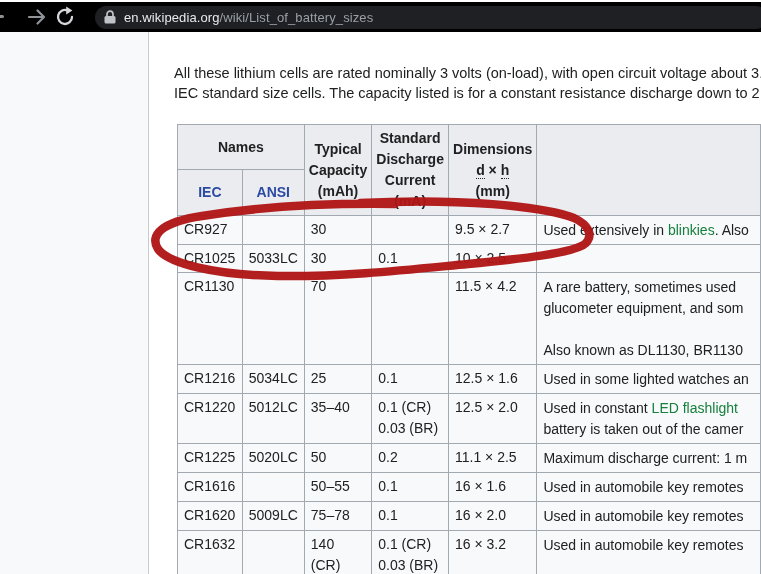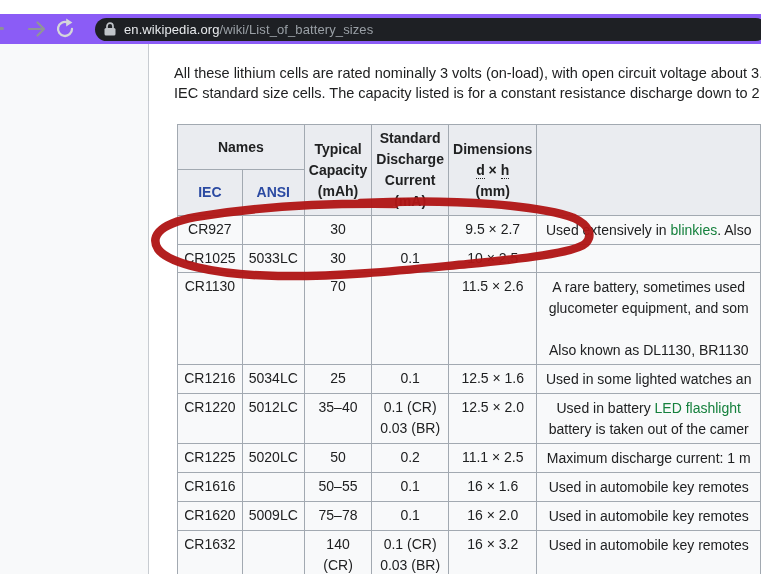--- a/index.html
+++ b/index.html
@@ -2,21 +2,21 @@
 <html><head>
 <meta charset="utf-8">
 <style>
   * { margin:0; padding:0; box-sizing:border-box; }
   html,body { width:761px; height:574px; }
   body {
     position:relative; overflow:hidden; background:#fff;
     font-family:"Liberation Sans", sans-serif; color:#202122;
   }
   
-  .toolbar { position:absolute; left:0; top:14px; width:761px; height:30px; background:#8b5cf6; z-index:20; }
+  .toolbar { position:absolute; left:0; top:2px; width:761px; height:30px; background:#000000; z-index:20; }
   .back-stub { position:absolute; left:-6px; top:12.5px; width:10px; height:3px; border-radius:2px; background:#8d9196; }
   .tool-icon { position:absolute; top:3px; width:24px; height:24px; }
   .fwd { left:25px; }
   .rld { left:53px; }
   .addr { position:absolute; left:95px; top:3.5px; width:672px; height:23px; border-radius:12px; background:#1e2024; display:flex; align-items:center; }
   .addr svg { margin-left:9px; flex:0 0 auto; }
   .url { margin-left:8px; font-size:13px; letter-spacing:.1px; white-space:nowrap; }
   .url .host { color:#e8eaed; }
   .url .path { color:#9aa0a6; }
   
@@ -26,21 +26,21 @@
   
   table.wikitable {
     position:absolute; left:177px; top:94px;
     border-collapse:collapse; background:#f8f9fa;
     font-size:14px; line-height:21px; table-layout:fixed;
   }
   .wikitable th, .wikitable td { border:1px solid #a2a9b1; }
   .wikitable th {
     background:#eaecf0; font-weight:bold; text-align:center; vertical-align:middle; padding:2px 4px;
   }
-  .wikitable td { padding:3px 6px; vertical-align:top; text-align:center; overflow:hidden; }
+  .wikitable td { padding:3px 6px; vertical-align:top; text-align:left; overflow:hidden; }
   th.names { height:45px; }
   tr.subrow th { height:46px; }
   th a, a.lnk { color:#15803d; text-decoration:none; cursor:pointer; }
   th a { color:#2b4aa2; }
   .abbr { border-bottom:1px dotted #202122; }
   td.pre { white-space:pre-line;margin-top:46px; }
   .note-line { white-space:nowrap; min-height:21px; }
   td.notes { padding-top:4px; }
   tbody tr:last-child td { height:34px; }
   
@@ -117,21 +117,21 @@
           <td class="pre">30</td>
           <td class="pre">0.1</td>
           <td>10 × 2.5</td>
           <td class="notes"></td>
         </tr>
         <tr>
           <td>CR1130</td>
           <td></td>
           <td class="pre">70</td>
           <td class="pre"></td>
-          <td>11.5 × 2.6</td>
+          <td>11.5 × 4.2</td>
           <td class="notes">
             <div class="note-line"><span>A rare battery, sometimes used</span></div>
             <div class="note-line"><span>glucometer equipment, and som</span></div>
             <div class="note-line"><span></span></div>
             <div class="note-line"><span>Also known as DL1130, BR1130</span></div>
           </td>
         </tr>
         <tr>
           <td>CR1216</td>
           <td>5034LC</td>
@@ -143,21 +143,21 @@
           </td>
         </tr>
         <tr>
           <td>CR1220</td>
           <td>5012LC</td>
           <td class="pre">35–40</td>
           <td class="pre">0.1 (CR)
 0.03 (BR)</td>
           <td>12.5 × 2.0</td>
           <td class="notes">
-            <div class="note-line"><span>Used in battery </span><a class="lnk">LED flashlight</a></div>
+            <div class="note-line"><span>Used in constant </span><a class="lnk">LED flashlight</a></div>
             <div class="note-line"><span>battery is taken out of the camer</span></div>
           </td>
         </tr>
         <tr>
           <td>CR1225</td>
           <td>5020LC</td>
           <td class="pre">50</td>
           <td class="pre">0.2</td>
           <td>11.1 × 2.5</td>
           <td class="notes">

